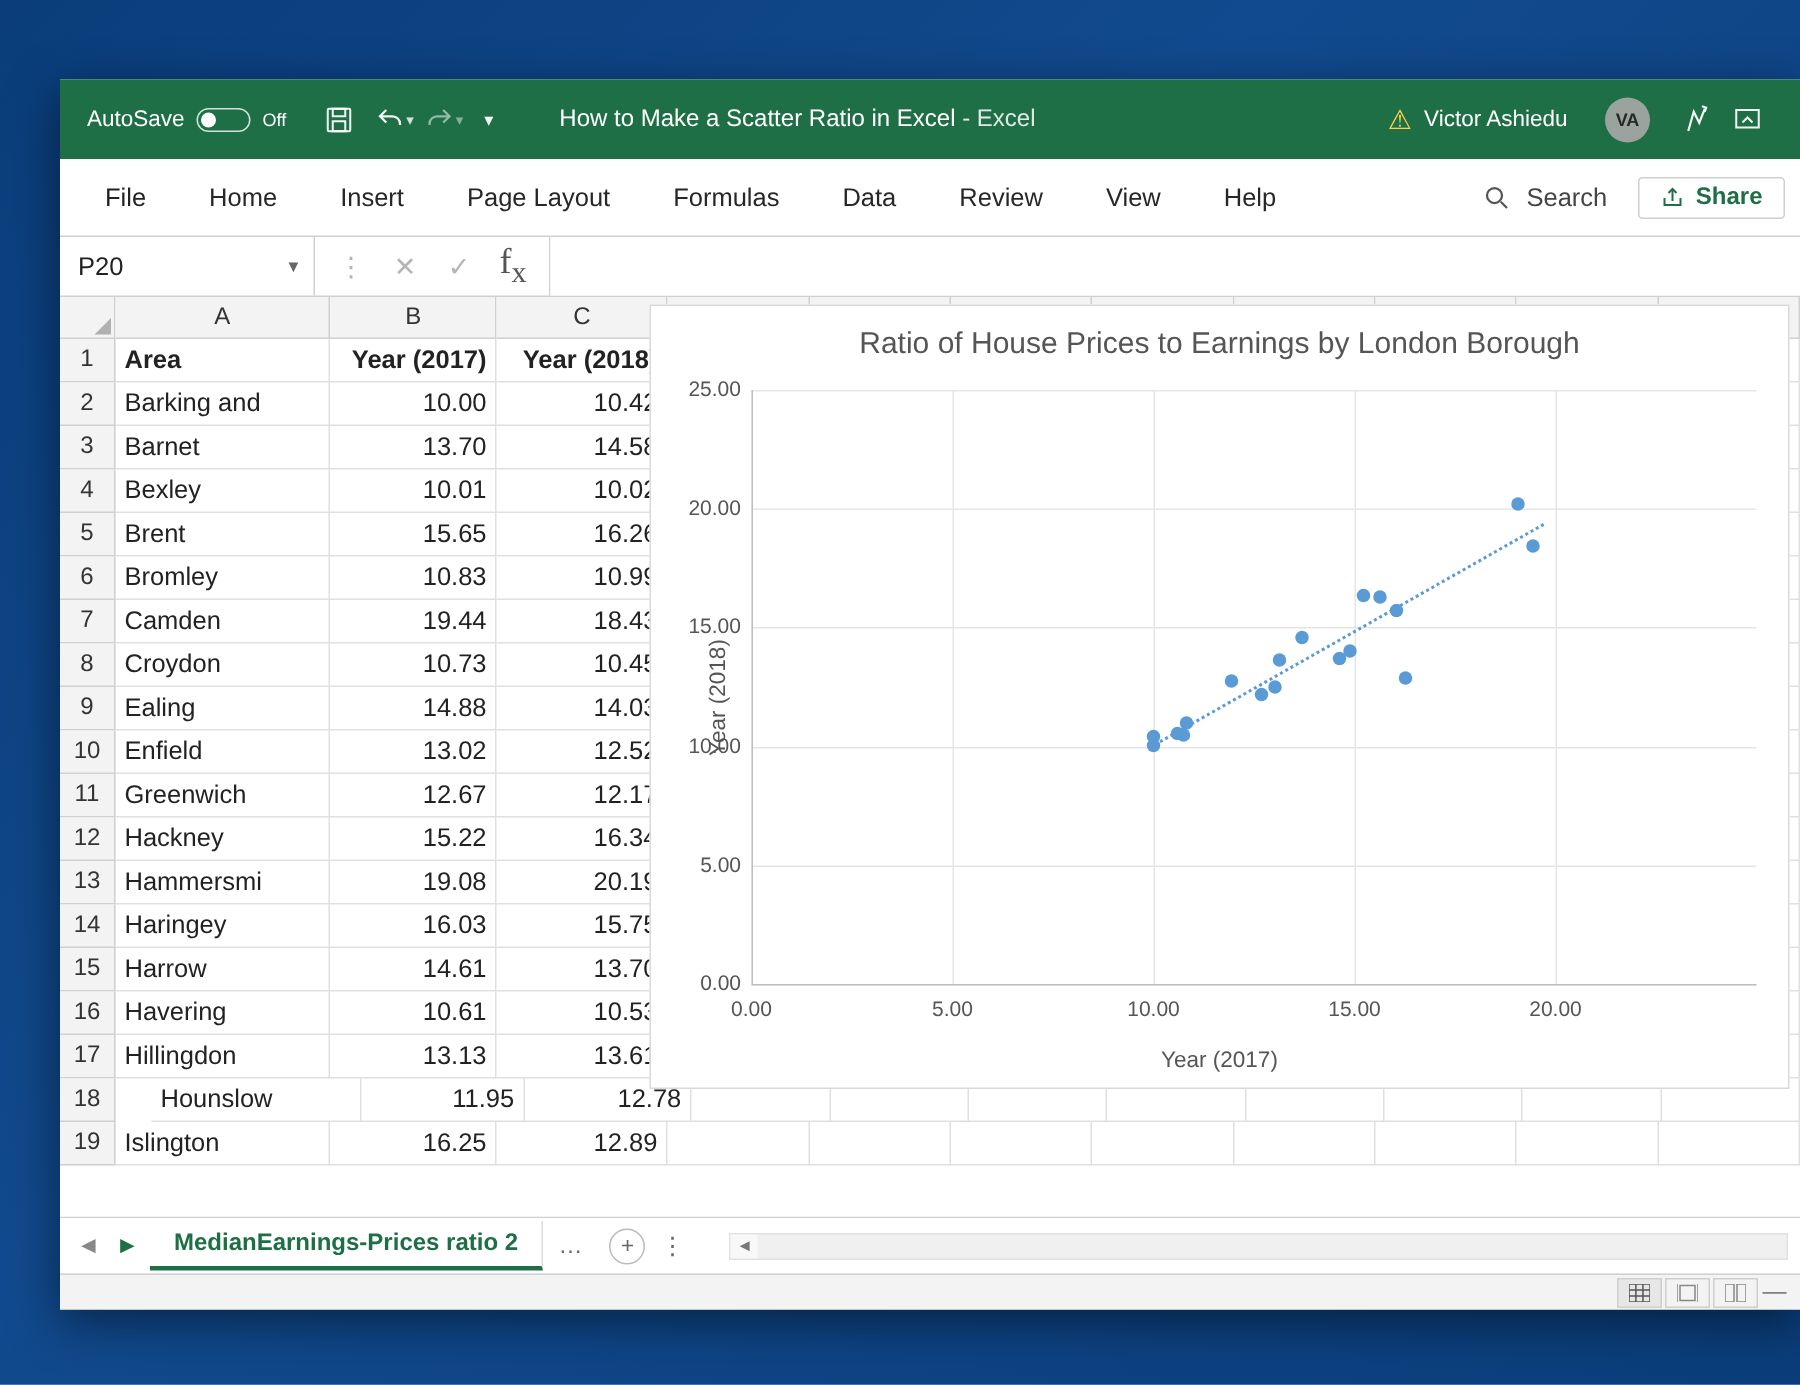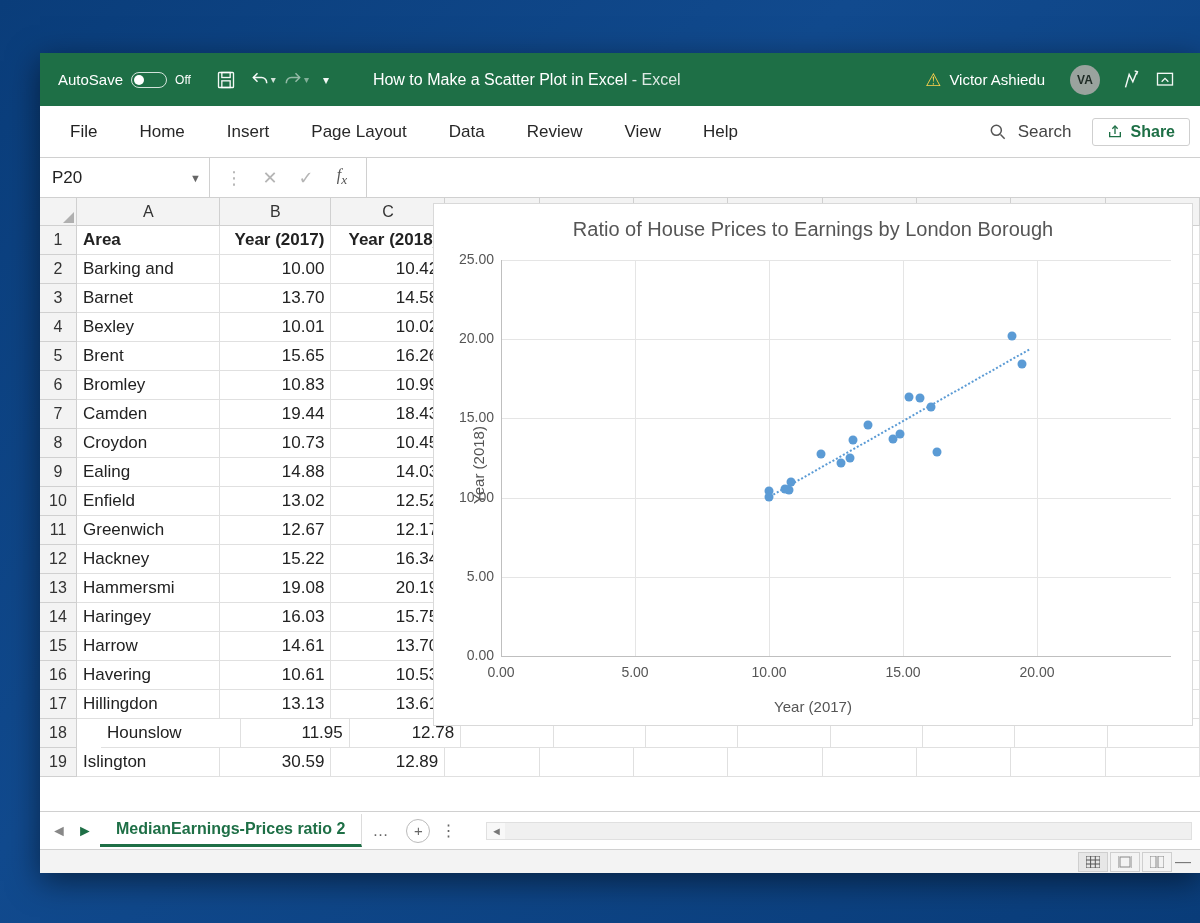--- a/index.html
+++ b/index.html
@@ -23,21 +23,21 @@
   .ribbon-tab { padding: 0 20px; height: 100%; display: flex; align-items: center; font-size: 17px; color: #272727; cursor: pointer; }
   .ribbon-tab.file { color: #222; }
   .search-box { display: flex; align-items: center; gap: 10px; margin-left: auto; font-size: 17px; color: #444; }
   .share-btn { margin-left: 18px; border: 1px solid #cfcfcf; border-radius: 3px; padding: 4px 14px; display: flex; align-items: center; gap: 8px; color: #1e6f46; font-weight: 600; cursor: pointer; font-size: 16px; }
   
   .fx-row { height: 40px; border-bottom: 1px solid #d0d0d0; display: flex; align-items: stretch; }
   .name-box { width: 170px; border-right: 1px solid #d0d0d0; display: flex; align-items: center; padding: 0 12px; font-size: 17px; color: #222; position: relative; }
   .name-box .dd { position: absolute; right: 8px; top: 50%; transform: translateY(-50%); color: #666; font-size: 11px; }
   .fx-controls { display: flex; align-items: center; padding: 0 6px; border-right: 1px solid #d0d0d0; }
   .fx-btn { width: 36px; height: 100%; display: flex; align-items: center; justify-content: center; color: #b5b5b5; font-size: 18px; }
-  .fx-label { font-style: italic; font-family: "Times New Roman", serif; color: #555; font-size: 16px; padding: 0 4px; }
+  .fx-label { font-family: "Times New Roman", serif; color: #555; font-size: 24px; padding: 0 4px; }
   .formula-input { flex: 1; border: none; padding: 0 12px; font-size: 16px; }
   
   .sheet-area { position: relative; height: calc(100% - 53px - 52px - 40px - 38px - 24px); overflow: hidden; background: #fff; }
   .corner { position: absolute; left: 0; top: 0; width: 37px; height: 28px; background: #f3f3f3; border-right: 1px solid #d0d0d0; border-bottom: 1px solid #d0d0d0; }
   .corner::after { content: ""; position: absolute; right: 2px; bottom: 2px; width: 0; height: 0; border-left: 11px solid transparent; border-bottom: 11px solid #b0b0b0; }
   .col-headers { position: absolute; left: 37px; top: 0; right: 0; height: 28px; display: flex; }
   .col-h { height: 28px; background: #f3f3f3; border-right: 1px solid #d0d0d0; border-bottom: 1px solid #d0d0d0; display: flex; align-items: center; justify-content: center; font-size: 16px; color: #333; }
   .row-headers { position: absolute; left: 0; top: 28px; width: 37px; }
   .row-h { height: 29px; background: #f3f3f3; border-right: 1px solid #d0d0d0; border-bottom: 1px solid #d0d0d0; display: flex; align-items: center; justify-content: center; font-size: 16px; color: #333; }
   .grid { position: absolute; left: 37px; top: 28px; right: 0; bottom: 0; }
@@ -105,21 +105,21 @@
     <span style="color:rgba(255,255,255,0.8);font-size:10px;margin-left:-6px">▾</span>
     <div class="tb-icon" style="opacity:0.55">
       <svg width="22" height="20" viewBox="0 0 24 24" fill="none" stroke="currentColor" stroke-width="1.8">
           <path d="M15 14l5-5-5-5"></path>
           <path d="M20 9H10a6 6 0 00-6 6v1"></path>
         </svg>
     </div>
     <span style="color:rgba(255,255,255,0.45);font-size:10px;margin-left:-6px">▾</span>
     <div class="tb-icon" style="font-size:12px">▾</div>
     <div class="doc-title">
-      <span>How to Make a Scatter Plot in Excel</span><span class="doc-suffix">  -  Excel</span>
+      <span>How to Make a Scatter Ratio in Excel</span><span class="doc-suffix">  -  Excel</span>
     </div>
     <div class="spacer"></div>
     <span class="warn-icon">⚠</span>
     <div class="user">
       <span>Victor Ashiedu</span>
       <span class="avatar">VA</span>
     </div>
     <div class="tb-icon" style="margin-left:14px">
       <svg width="22" height="22" viewBox="0 0 24 24" fill="none" stroke="currentColor" stroke-width="1.6">
           <path d="M6 20l4-14 4 8 4-10"></path>
@@ -132,20 +132,21 @@
           <path d="M8 14l4-4 4 4"></path>
         </svg>
     </div>
   </div>
 
   <div class="ribbon">
     <div class="ribbon-tab file">File</div>
     <div class="ribbon-tab">Home</div>
     <div class="ribbon-tab">Insert</div>
     <div class="ribbon-tab">Page Layout</div>
+    <div class="ribbon-tab">Formulas</div>
     <div class="ribbon-tab">Data</div>
     <div class="ribbon-tab">Review</div>
     <div class="ribbon-tab">View</div>
     <div class="ribbon-tab">Help</div>
     <div class="search-box">
       <svg width="20" height="20" viewBox="0 0 24 24" fill="none" stroke="#555" stroke-width="1.8">
           <circle cx="10" cy="10" r="6"></circle>
           <path d="M20 20l-5-5"></path>
         </svg>
       <span>Search</span>
@@ -442,21 +443,21 @@
           <div class="cell cRest" style="width: 96px;"></div>
           <div class="cell cRest" style="width: 96px;"></div>
           <div class="cell cRest" style="width: 96px;"></div>
           <div class="cell cRest" style="width: 96px;"></div>
           <div class="cell cRest" style="width: 96px;"></div>
           <div class="cell cRest" style="width: 96px;"></div>
           <div class="cell cRest" style="width: 96px;"></div>
         </div>
         <div class="grid-row">
           <div class="cell cA" style="width: 146px;">Islington</div>
-          <div class="cell cB num" style="width: 113px;">30.59</div>
+          <div class="cell cB num" style="width: 113px;">16.25</div>
           <div class="cell cC num" style="width: 116px;">12.89</div>
           <div class="cell cRest" style="width: 96px;"></div>
           <div class="cell cRest" style="width: 96px;"></div>
           <div class="cell cRest" style="width: 96px;"></div>
           <div class="cell cRest" style="width: 96px;"></div>
           <div class="cell cRest" style="width: 96px;"></div>
           <div class="cell cRest" style="width: 96px;"></div>
           <div class="cell cRest" style="width: 96px;"></div>
           <div class="cell cRest" style="width: 96px;"></div>
         </div>

